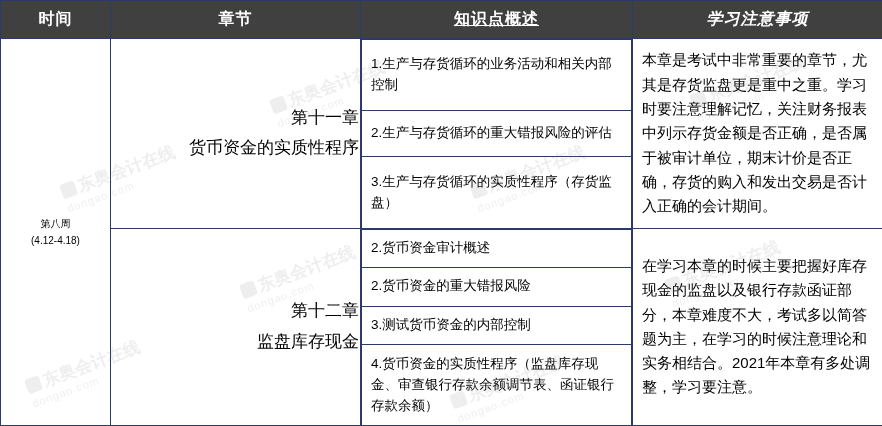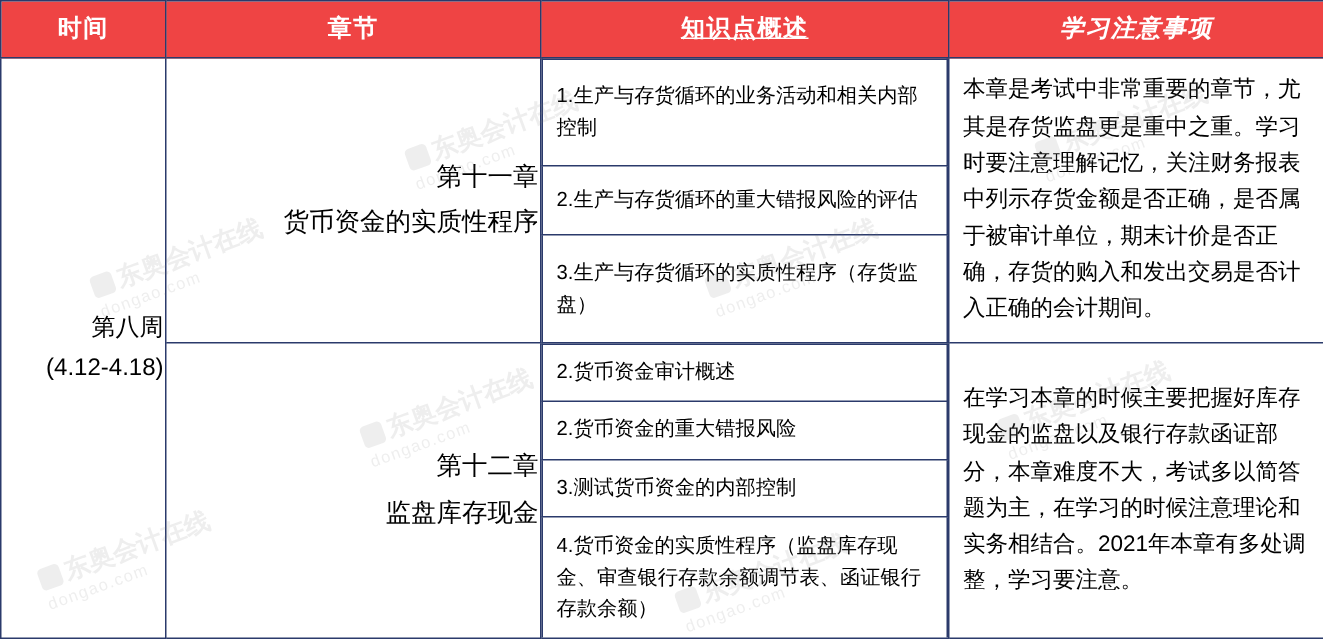--- a/index.html
+++ b/index.html
@@ -24,36 +24,36 @@
     table-layout: fixed;
     width: 882px;
     height: 426px;
   }
   table.schedule th, table.schedule td {
     border: 1px solid #2b3a6b;
     vertical-align: middle;
     box-sizing: border-box;
   }
   thead th {
-    background: #ef4444;
+    background: #404040;
     color: #ffffff;
     font-size: 16px;
     font-weight: bold;
     height: 38px;
     text-align: center;
     letter-spacing: 1px;
   }
   .col-time { width: 110px; }
   .col-chapter { width: 250px; }
   .col-points { width: 272px; text-decoration: underline; }
   .col-notes { width: 250px; font-style: italic; }
 
   td.time-cell {
-    text-align: right;
-    font-size: 16px;
+    text-align: center;
+    font-size: 10px;
     color: #000;
     line-height: 1.7;
   }
   td.chapter-cell {
     text-align: right;
     font-size: 17px;
     color: #000;
     line-height: 1.8;
   }
   td.point-cell {

